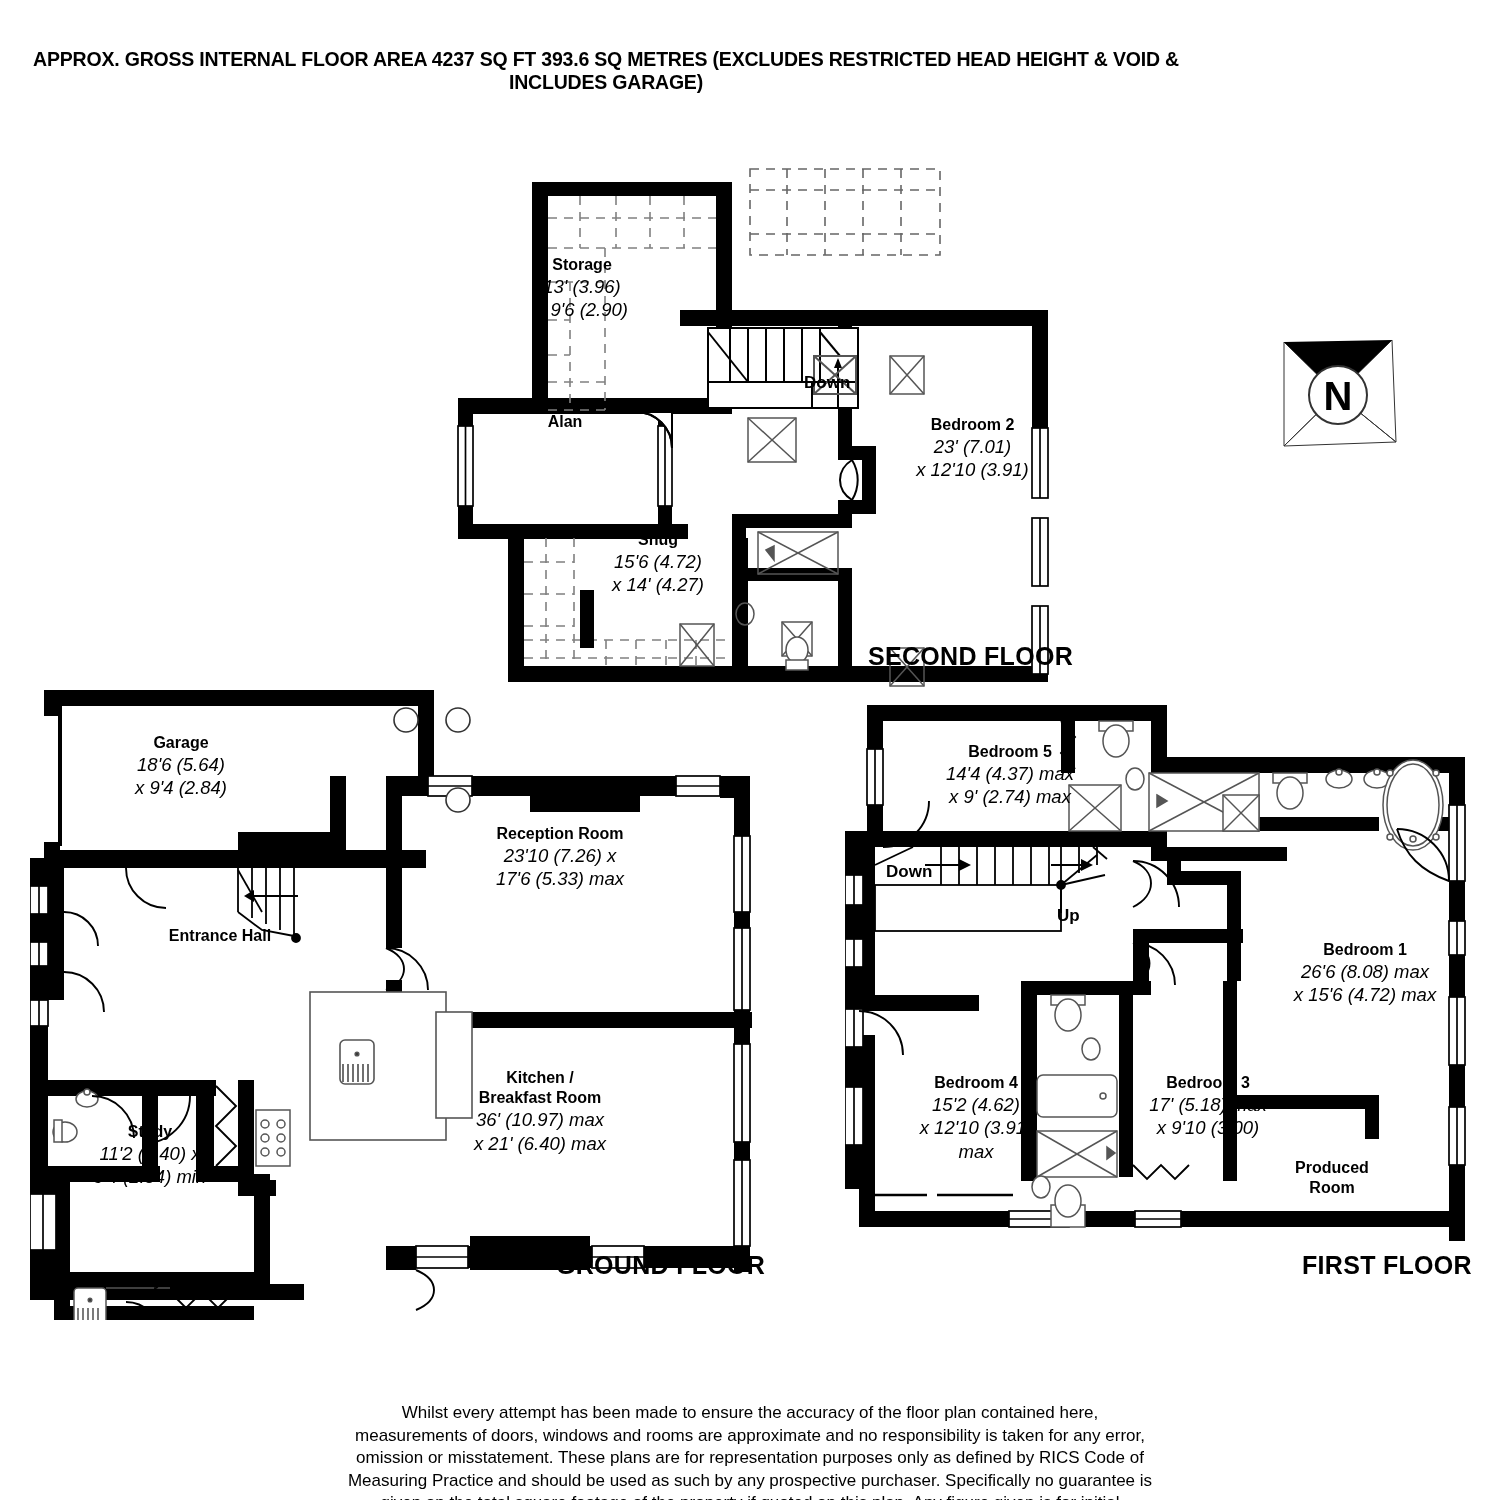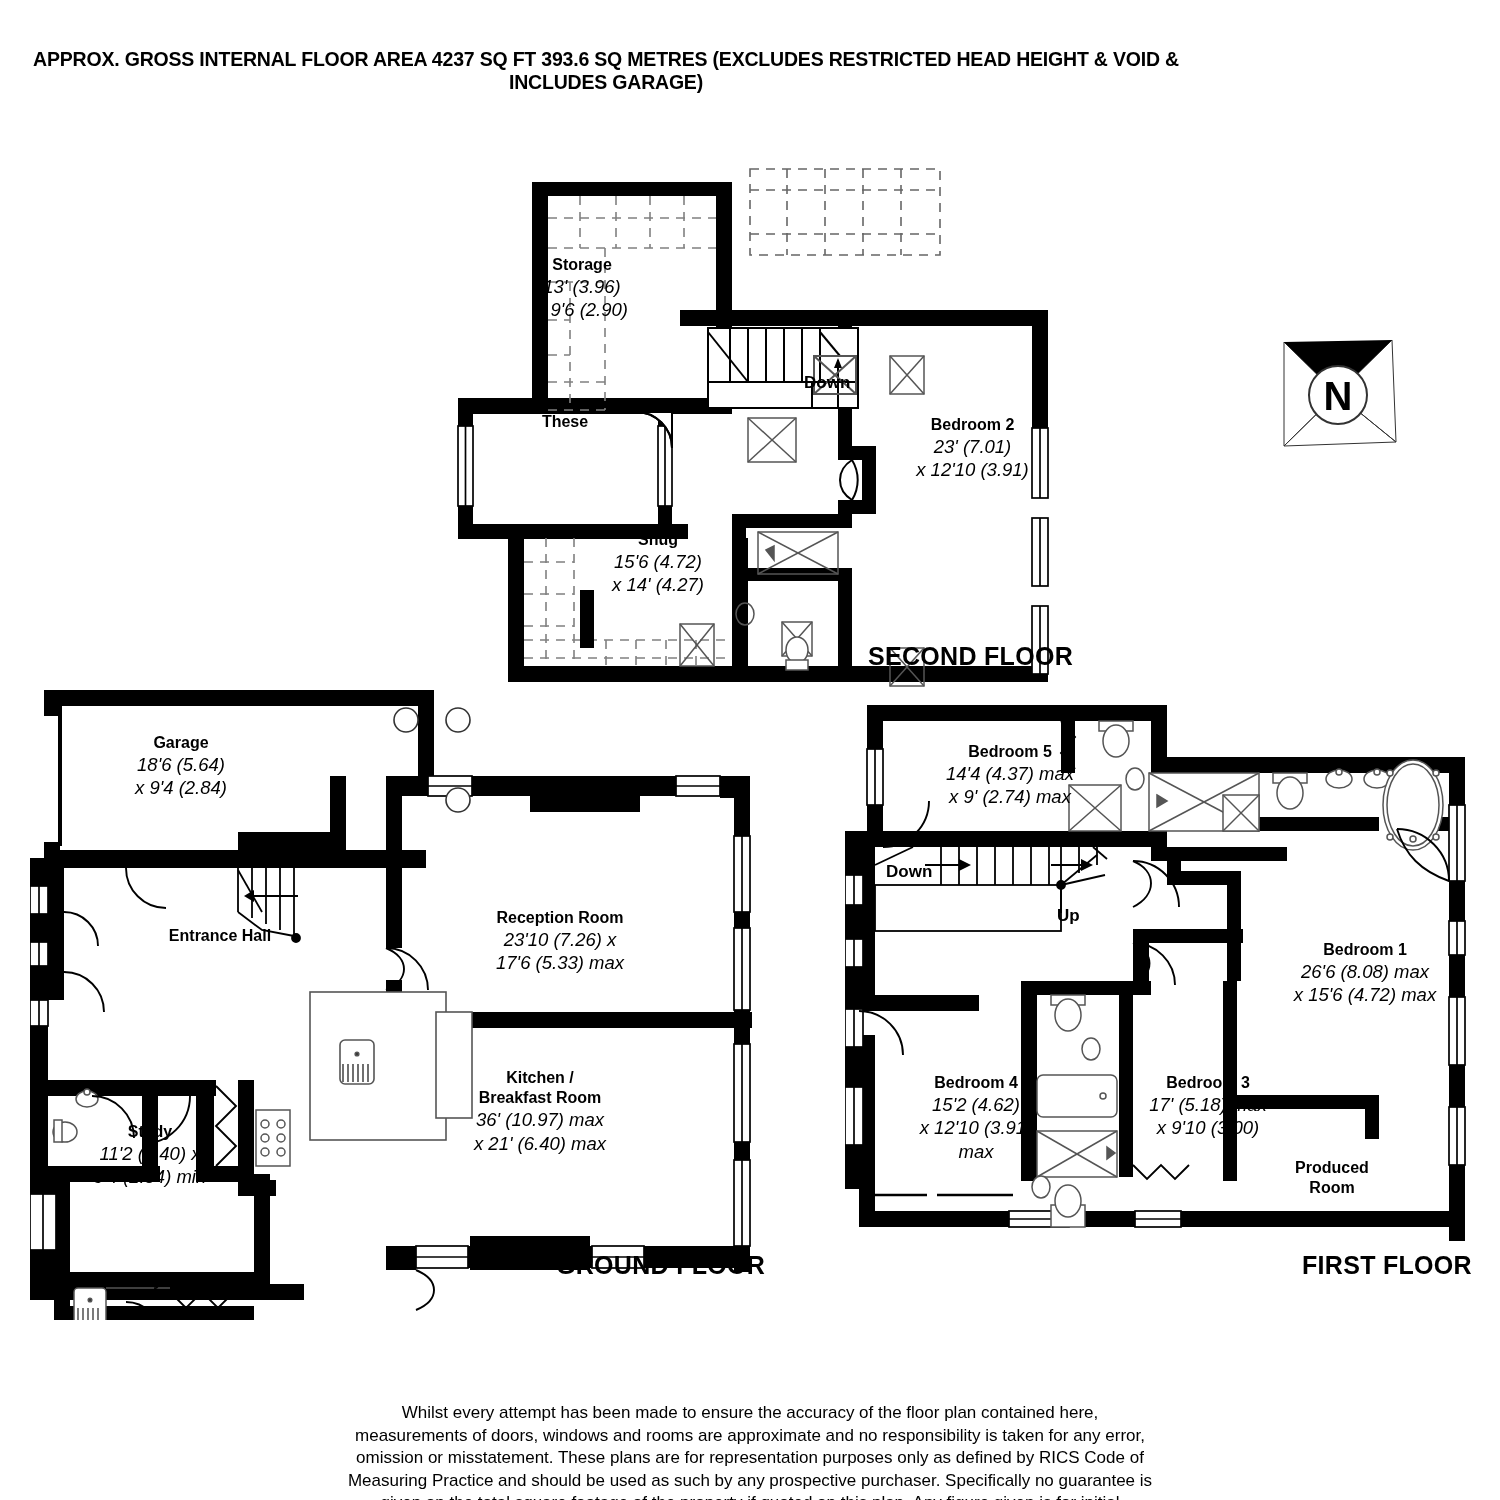--- a/index.html
+++ b/index.html
@@ -656,21 +656,21 @@
   </svg>
 </div>
 
 <div class="room-label" id="lbl-storage" style="left:497px; top:255px; width:170px;">
   <span class="rname">Storage</span>
   <span class="rdim">13' (3.96)</span>
   <span class="rdim">x 9'6 (2.90)</span>
 </div>
 
 <div class="room-label" id="lbl-void" style="left:495px; top:412px; width:140px;">
-  <span class="rname">These</span>
+  <span class="rname">Alan</span>
 </div>
 
 <div class="room-label" id="lbl-snug" style="left:578px; top:530px; width:160px;">
   <span class="rname">Snug</span>
   <span class="rdim">15'6 (4.72)</span>
   <span class="rdim">x 14' (4.27)</span>
 </div>
 
 <div class="room-label" id="lbl-bed2" style="left:880px; top:415px; width:185px;">
   <span class="rname">Bedroom 2</span>
@@ -685,21 +685,21 @@
 <div class="room-label" id="lbl-garage" style="left:110px; top:733px; width:142px;">
   <span class="rname">Garage</span>
   <span class="rdim">18'6 (5.64)</span>
   <span class="rdim">x 9'4 (2.84)</span>
 </div>
 
 <div class="room-label" id="lbl-hall" style="left:140px; top:926px; width:160px;">
   <span class="rname">Entrance Hall</span>
 </div>
 
-<div class="room-label" id="lbl-recep" style="left:470px; top:908px; width:180px;">
+<div class="room-label" id="lbl-recep" style="left:470px; top:824px; width:180px;">
   <span class="rname">Reception Room</span>
   <span class="rdim">23'10 (7.26) x</span>
   <span class="rdim">17'6 (5.33) max</span>
 </div>
 
 <div class="room-label" id="lbl-kitchen" style="left:440px; top:1068px; width:200px;">
   <span class="rname">Kitchen /</span>
   <span class="rname">Breakfast Room</span>
   <span class="rdim">36' (10.97) max</span>
   <span class="rdim">x 21' (6.40) max</span>

